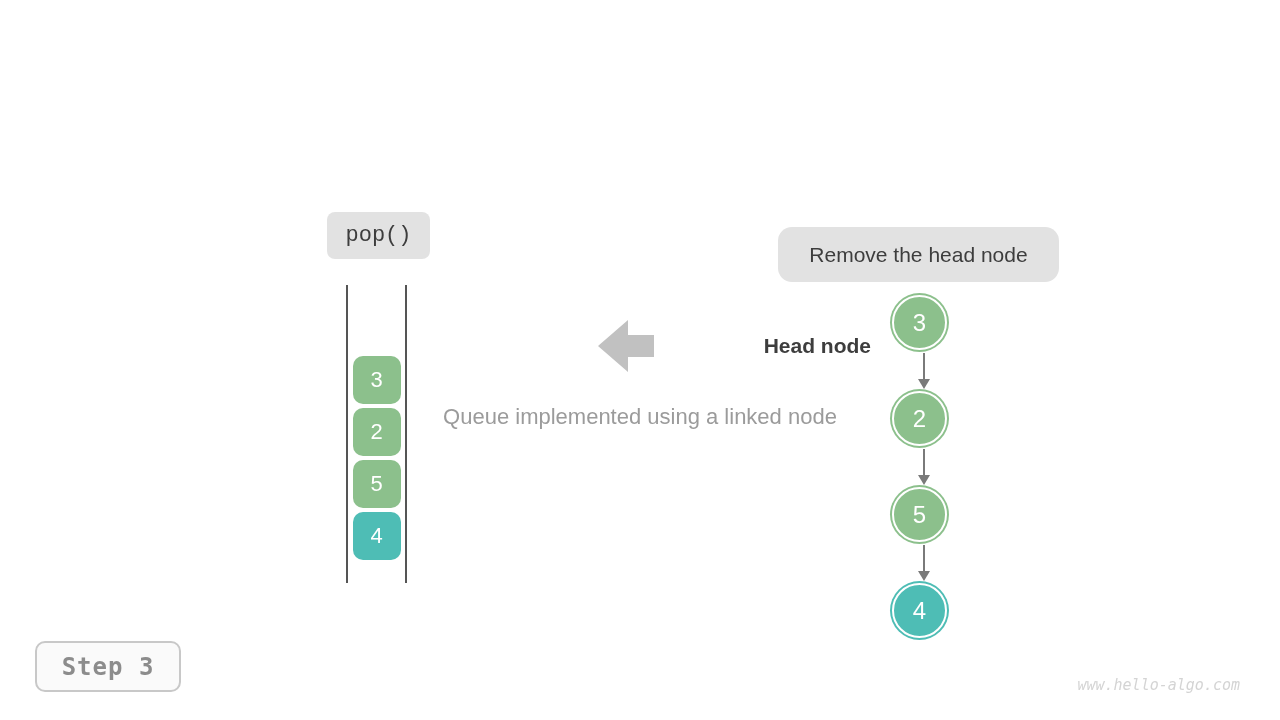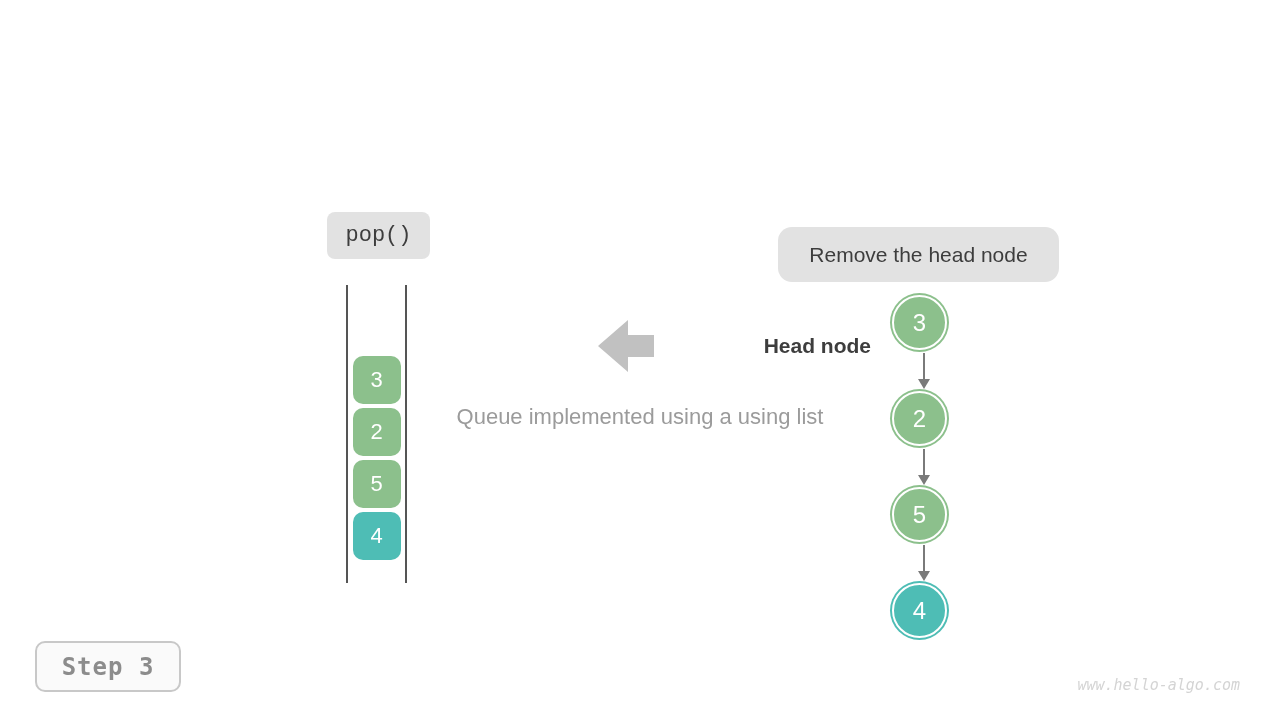--- a/index.html
+++ b/index.html
@@ -128,21 +128,21 @@
     <div class="stack-item bg-green">3</div>
     <div class="stack-item bg-green">2</div>
     <div class="stack-item bg-green">5</div>
     <div class="stack-item bg-teal">4</div>
   </div>
 
   <svg class="big-arrow" viewBox="0 0 56 52">
     <polygon points="0,26 30,0 30,15 56,15 56,37 30,37 30,52" fill="#C1C1C1"></polygon>
   </svg>
 
-  <div class="caption">Queue implemented using a using list</div>
+  <div class="caption">Queue implemented using a linked node</div>
 
   <div class="node-label head-label">Head node</div>
 
   <div class="ll-node node-0 bg-green">3</div>
   <div class="ll-node node-1 bg-green">2</div>
   <div class="ll-node node-2 bg-green">5</div>
   <div class="ll-node node-3 bg-teal">4</div>
 
   <div class="connector conn-0">
     <div class="shaft"></div>

